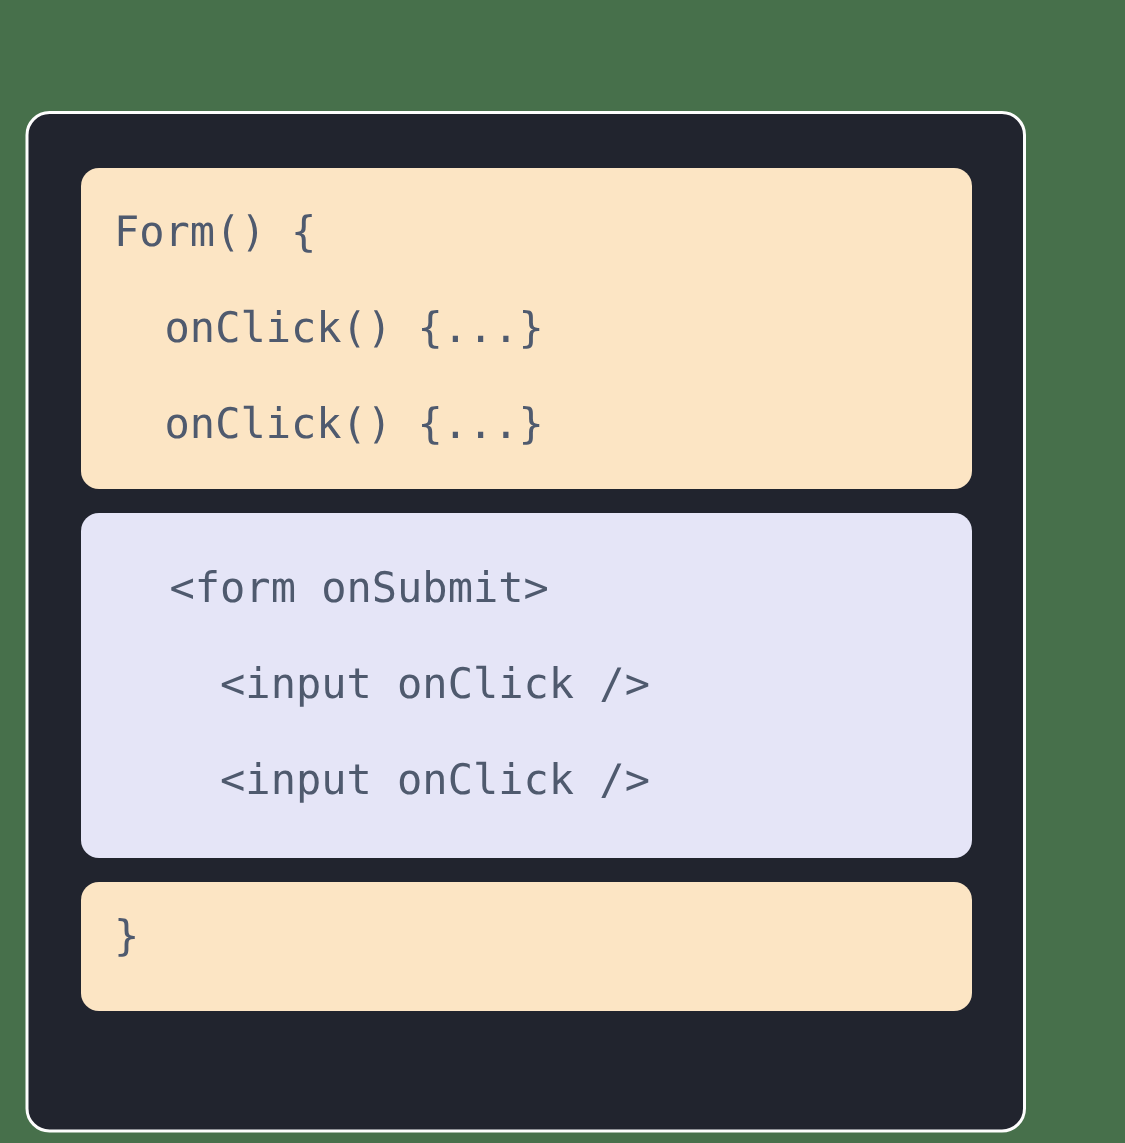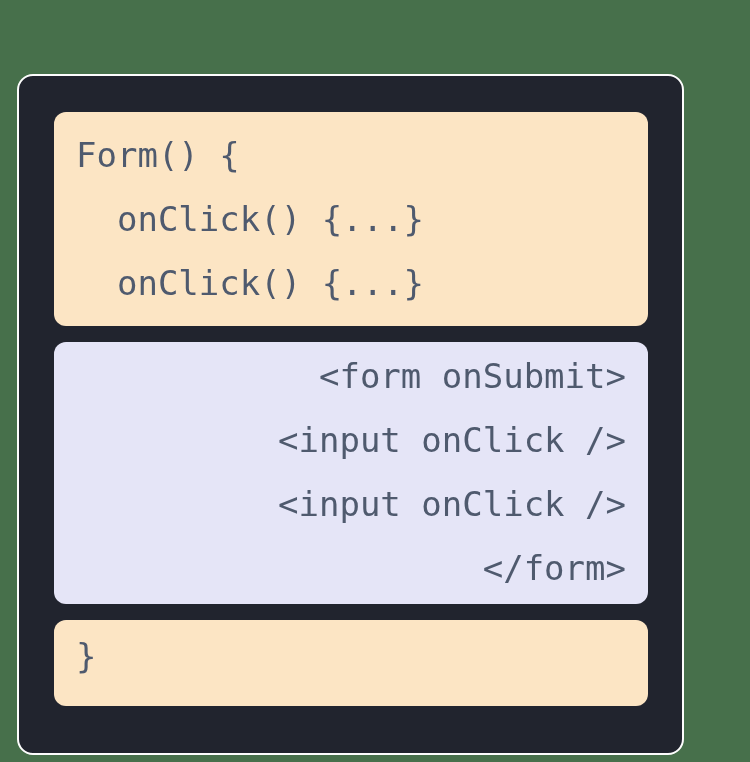--- a/index.html
+++ b/index.html
@@ -50,37 +50,36 @@
   .block-peach {
     background: #FCE5C4;
   }
 
   .block-lavender {
     background: #E5E5F7;
   }
 
   .code-line {
     font-family: "DejaVu Sans Mono", monospace;
-    font-size: 34px;
+    font-size: 28px;
     line-height: 64px;
     color: #4F5A6E;
     white-space: pre;
     letter-spacing: 0px;
   }
 
   #block-handlers {
     height: 214px;
     padding-top: 14px;
     padding-bottom: 14px;
   }
 
   #block-markup {
-    height: 262px;
+    height: 230px;
     padding-left: 59px;
-    text-align: right;
   }
 
   #block-close {
     height: 86px;
     padding-top: 6px;
   }
 </style>
 </head>
 <body>
 
@@ -91,21 +90,20 @@
     <div class="block block-peach" id="block-handlers">
       <div class="code-line">Form() {</div>
       <div class="code-line">  onClick() {...}</div>
       <div class="code-line">  onClick() {...}</div>
     </div>
 
     <div class="block block-lavender" id="block-markup">
       <div class="code-line">&lt;form onSubmit&gt;</div>
       <div class="code-line">  &lt;input onClick /&gt;</div>
       <div class="code-line">  &lt;input onClick /&gt;</div>
-      <div class="code-line">&lt;/form&gt;</div>
     </div>
 
     <div class="block block-peach" id="block-close">
       <div class="code-line">}</div>
     </div>
 
   </div>
 
 </div>
 

